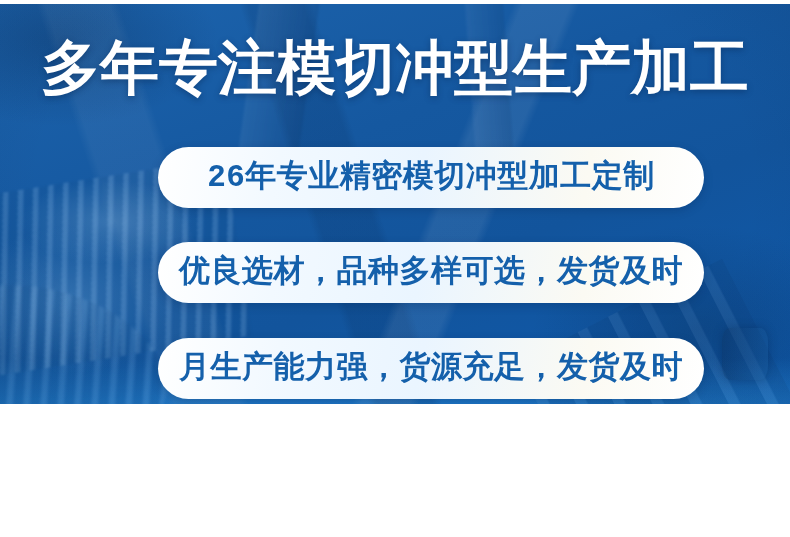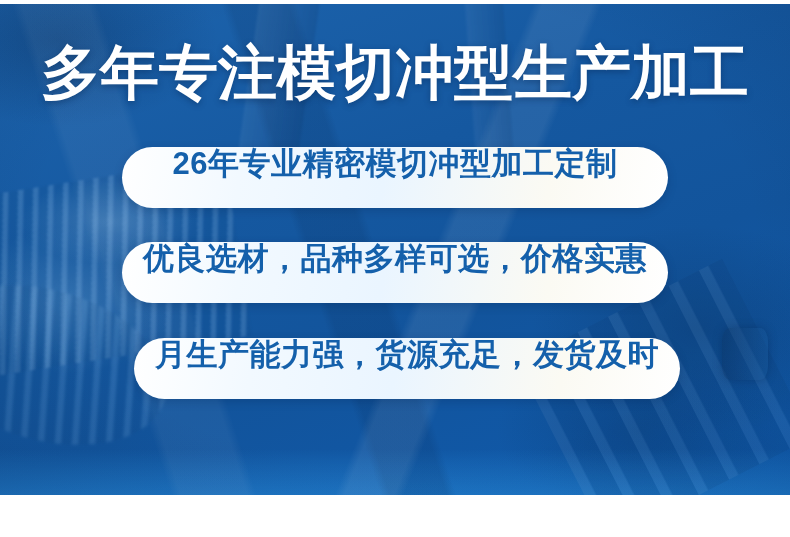--- a/index.html
+++ b/index.html
@@ -3,23 +3,23 @@
 <meta charset="utf-8">
 <style>
   html, body {
     margin: 0;
     padding: 0;
     background: #ffffff;
   }
   #banner {
     position: relative;
     width: 790px;
-    height: 495px;
+    height: 404px;
     overflow: hidden;
-    font-family: Liberation Sans, sans-serif;
+    font-family: Liberation Mono, monospace;
     background: #1a5fa8;
   }
 
   
   .bg-photo {
     position: absolute;
     inset: 0;
     background:
       
       linear-gradient(to top, rgba(40,140,220,0.55) 0px, rgba(40,140,220,0.0) 46px),
@@ -162,33 +162,35 @@
     height: 61px;
     border-radius: 32px;
     background: linear-gradient(100deg,
         #ffffff 0%,
         #f2f9ff 22%,
         #eaf5ff 48%,
         #fbfaf3 78%,
         #ffffff 100%);
     box-shadow: 0 3px 10px rgba(5,34,74,0.22);
     display: flex;
+    align-items: center;
     justify-content: center;
+    margin-left: 36px;
   }
   .pill-text {
     color: #1460ab;
     font-size: 31px;
     line-height: 34px;
     font-weight: bold;
     white-space: nowrap;
     letter-spacing: 0.5px;
   }
   #pill-1 { left: 122px; top: 147px; width: 546px; }
   #pill-2 { left: 122px; top: 242px; width: 546px; }
-  #pill-3 { left: 134px; top: 338px; width: 546px; }
+  #pill-3 { left: 122px; top: 338px; width: 546px; }
   #pill-4 { left: 122px; top: 433px; width: 546px; }
 </style>
 </head>
 <body>
 
 <div id="banner">
 
   <div class="bg-photo"></div>
   <div class="bg-diag"></div>
   <div class="coil"></div>
@@ -200,21 +202,21 @@
   <div class="vignette"></div>
   <div class="top-strip"></div>
 
   <div class="headline">多年专注模切冲型生产加工</div>
 
   <div class="pill" id="pill-1">
     <span class="pill-text">26年专业精密模切冲型加工定制</span>
   </div>
 
   <div class="pill" id="pill-2">
-    <span class="pill-text">优良选材，品种多样可选，价格实惠</span>
+    <span class="pill-text">优良选材，品种多样可选，发货及时</span>
   </div>
 
   <div class="pill" id="pill-3">
     <span class="pill-text">月生产能力强，货源充足，发货及时</span>
   </div>
 
 
 </div>
 
 </body></html>

